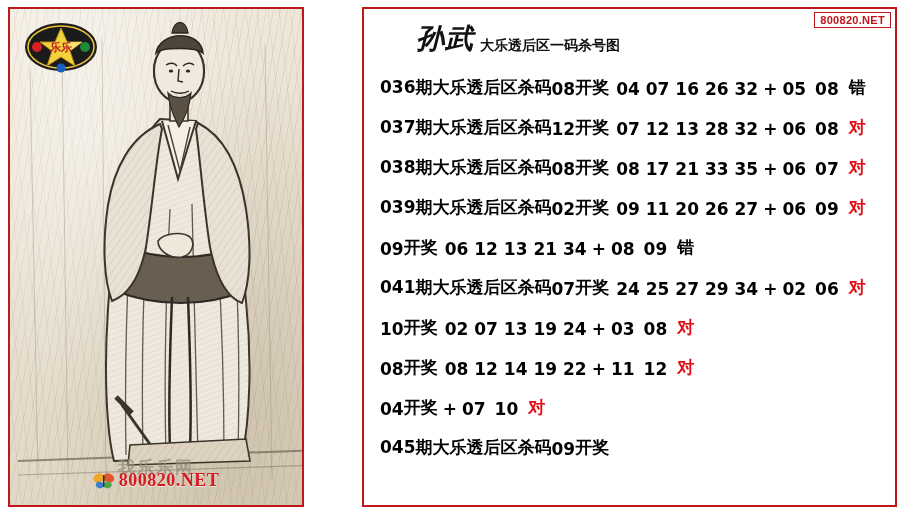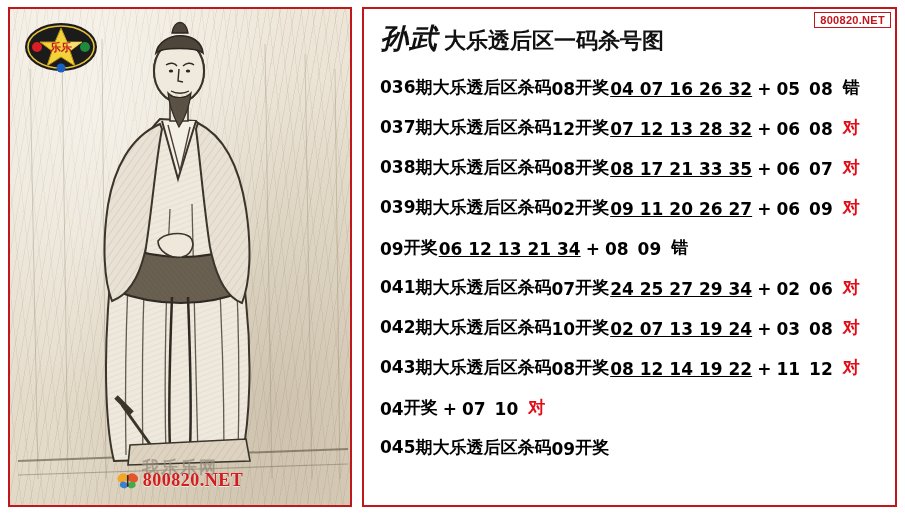--- a/index.html
+++ b/index.html
@@ -19,21 +19,21 @@
     height: 515px;
     background: #ffffff;
     box-sizing: border-box;
   }
 
   
   .left-panel {
     position: absolute;
     left: 8px;
     top: 7px;
-    width: 344px;
+    width: 296px;
     height: 500px;
     border: 2px solid #c0171c;
     box-sizing: border-box;
     background: #efe9dd;
     overflow: hidden;
     padding-left: 16px;
   }
   .paper-bg {
     position: absolute;
     inset: 0;
@@ -113,33 +113,34 @@
     box-sizing: border-box;
     background: #ffffff;
     padding: 6px 10px 0 10px;
   }
   .title-row {
     display: flex;
     align-items: flex-end;
     gap: 6px;
     padding-left: 6px;
     height: 38px;
+    margin-left: 36px;
   }
   .title-main {
     font-family: "DejaVu Sans", sans-serif;
     font-size: 28px;
     font-weight: bold;
     font-style: italic;
     color: #111111;
     line-height: 1;
     letter-spacing: 1px;
   }
   .title-sub {
     font-family: "DejaVu Sans", sans-serif;
-    font-size: 22px;
+    font-size: 14px;
     font-weight: bold;
     color: #111111;
     line-height: 1;
     padding-bottom: 1px;
   }
   .site-badge {
     position: absolute;
     right: 4px;
     top: 3px;
     border: 1px solid #c0171c;
@@ -162,21 +163,21 @@
     font-family: "DejaVu Sans", sans-serif;
     font-size: 17px;
     font-weight: bold;
     color: #000000;
     white-space: nowrap;
     padding-left: 6px;
   }
   .row .issue { letter-spacing: 0px; }
   .row .kill { }
   .row .draw-label { }
-  .row .nums { margin-left: 1px; letter-spacing: 0px; text-decoration: underline; }
+  .row .nums { margin-left: 7px; letter-spacing: 0px; }
   .row .plus { margin: 0 5px; }
   .row .special { }
   .row .result { margin-left: 10px; }
   .row .result.hit { color: #e20b16; }
   .row .result.miss { color: #000000; }
   .row .tail { margin-left: 9px; }
 </style>
 </head>
 <body>
 
@@ -359,31 +360,29 @@
         <span class="issue">041期大乐透后区杀码</span>
         <span class="kill">07</span>
         <span class="draw-label">开奖</span>
         <span class="nums">24  25  27  29  34</span>
         <span class="plus">+</span>
         <span class="special">02</span>
         <span class="tail">06</span>
         <span class="result hit">对</span>
       </div>
       <div class="row">
-        <span class="issue">042期大乐透后区杀码</span>
         <span class="kill">10</span>
         <span class="draw-label">开奖</span>
         <span class="nums">02  07  13  19  24</span>
         <span class="plus">+</span>
         <span class="special">03</span>
         <span class="tail">08</span>
         <span class="result hit">对</span>
       </div>
       <div class="row">
-        <span class="issue">043期大乐透后区杀码</span>
         <span class="kill">08</span>
         <span class="draw-label">开奖</span>
         <span class="nums">08  12  14  19  22</span>
         <span class="plus">+</span>
         <span class="special">11</span>
         <span class="tail">12</span>
         <span class="result hit">对</span>
       </div>
       <div class="row">
         <span class="kill">04</span>

